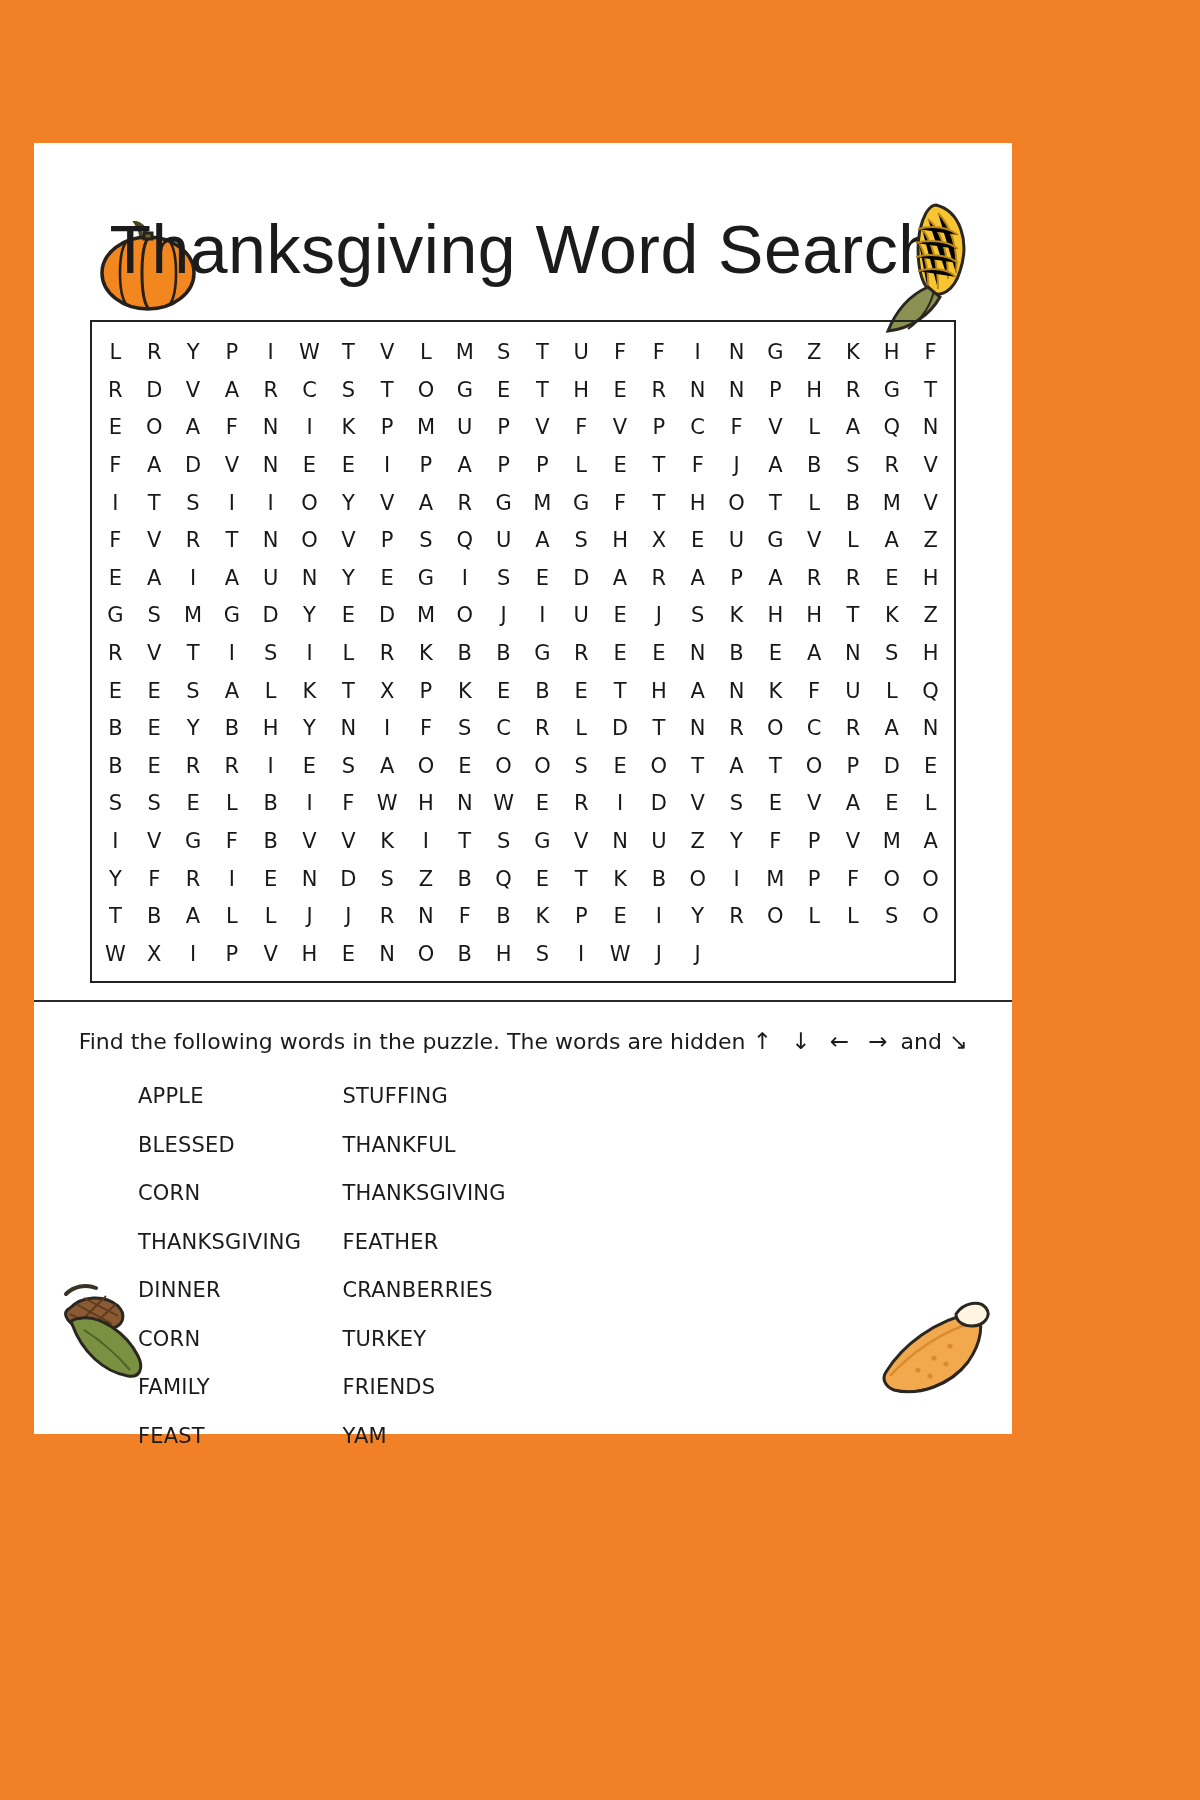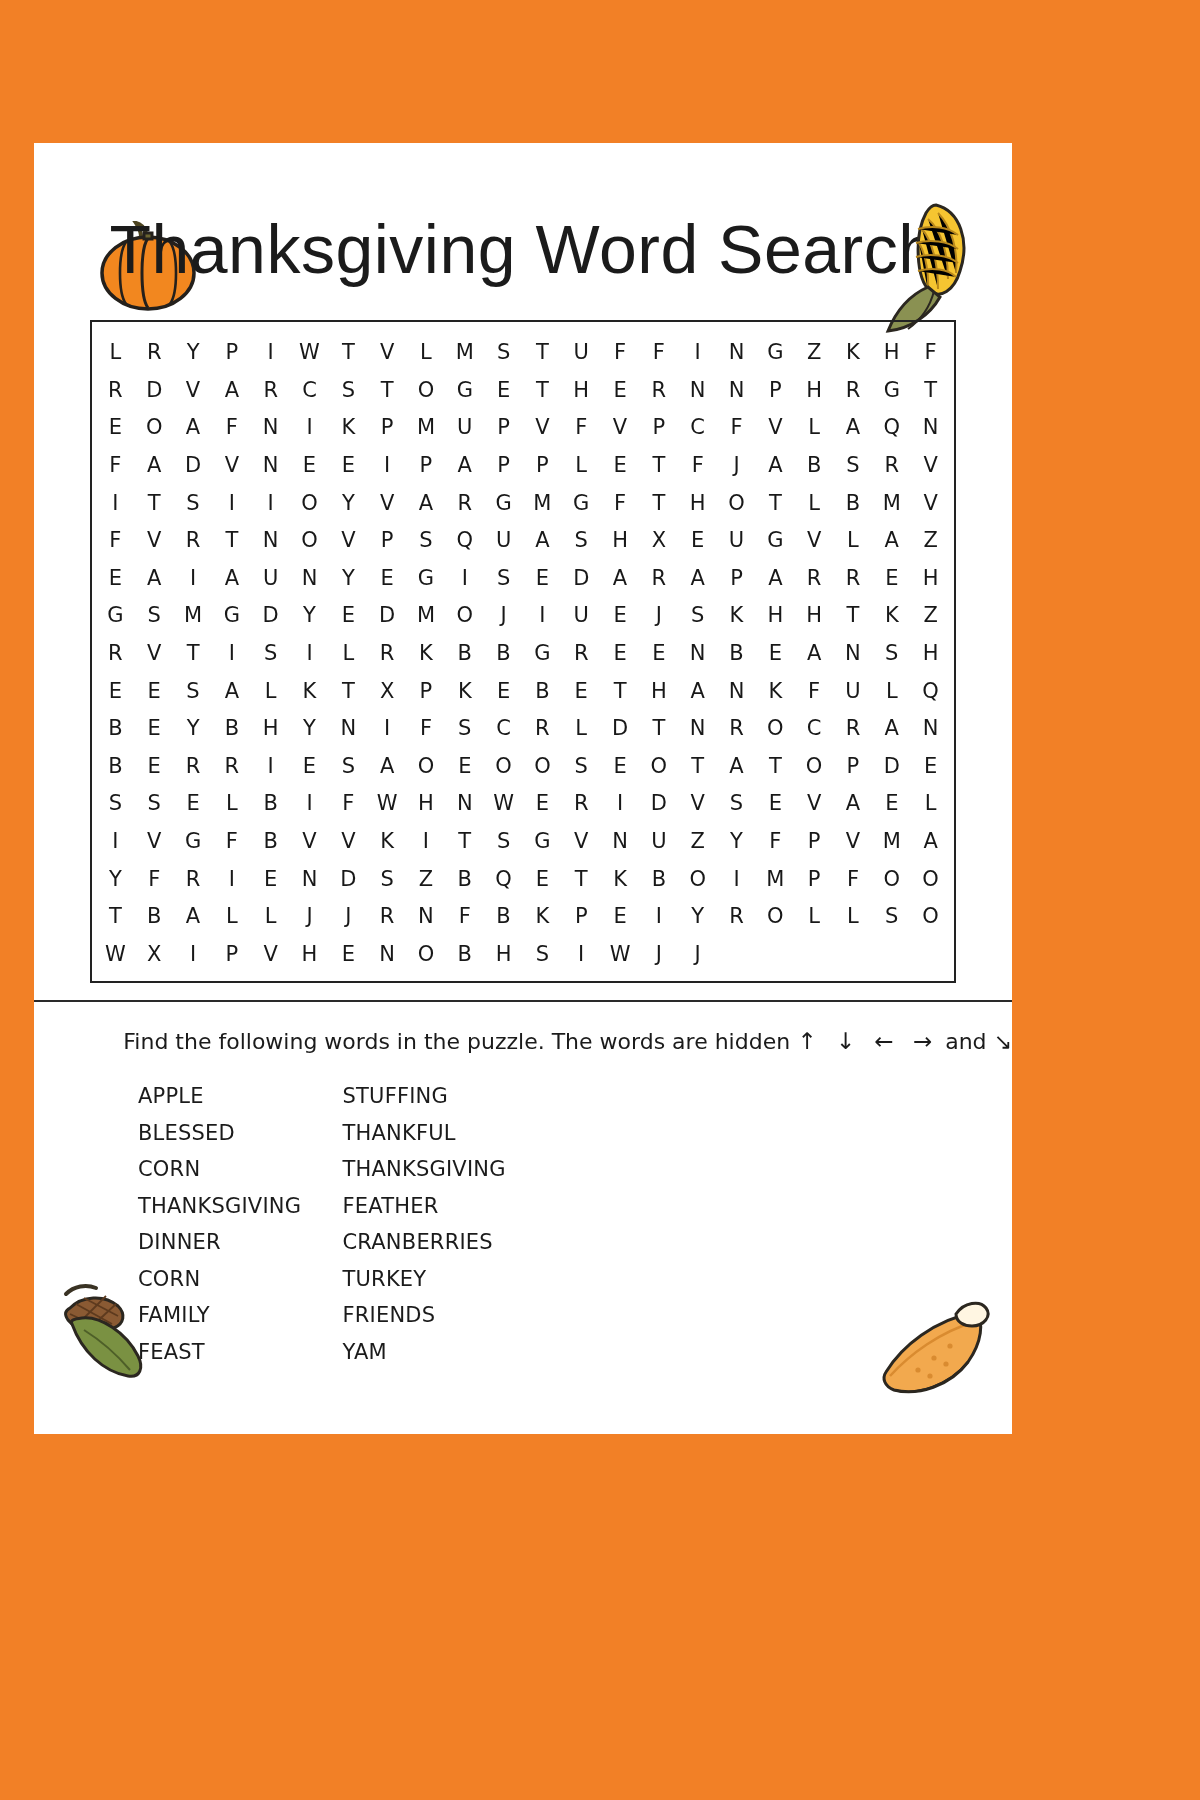--- a/index.html
+++ b/index.html
@@ -87,21 +87,21 @@
     top: 857px;
     height: 2px;
     background: #2a2a2a;
   }
   
   .instructions {
     position: absolute;
     left: 0;
     right: 0;
     top: 885px;
-    text-align: right;
+    text-align: center;
     font-size: 22px;
     color: #1b1b1b;
     font-family: "DejaVu Sans", sans-serif;
   }
   .instructions .arrows {
     letter-spacing: 6px;
     font-size: 23px;
   }
   
   .wordlist {
@@ -109,21 +109,21 @@
     left: 104px;
     top: 935px;
     width: 800px;
     display: grid;
     grid-template-columns: repeat(4, 1fr);
     column-gap: 18px;
   }
   .wordcol {
     display: flex;
     flex-direction: column;
-    gap: 0;
+    gap: 12px;
   }
   .word {
     font-size: 21px;
     line-height: 36.5px;
     color: #1b1b1b;
     font-family: "DejaVu Sans", sans-serif;
     letter-spacing: 0.2px;
     white-space: nowrap;
   }
   

